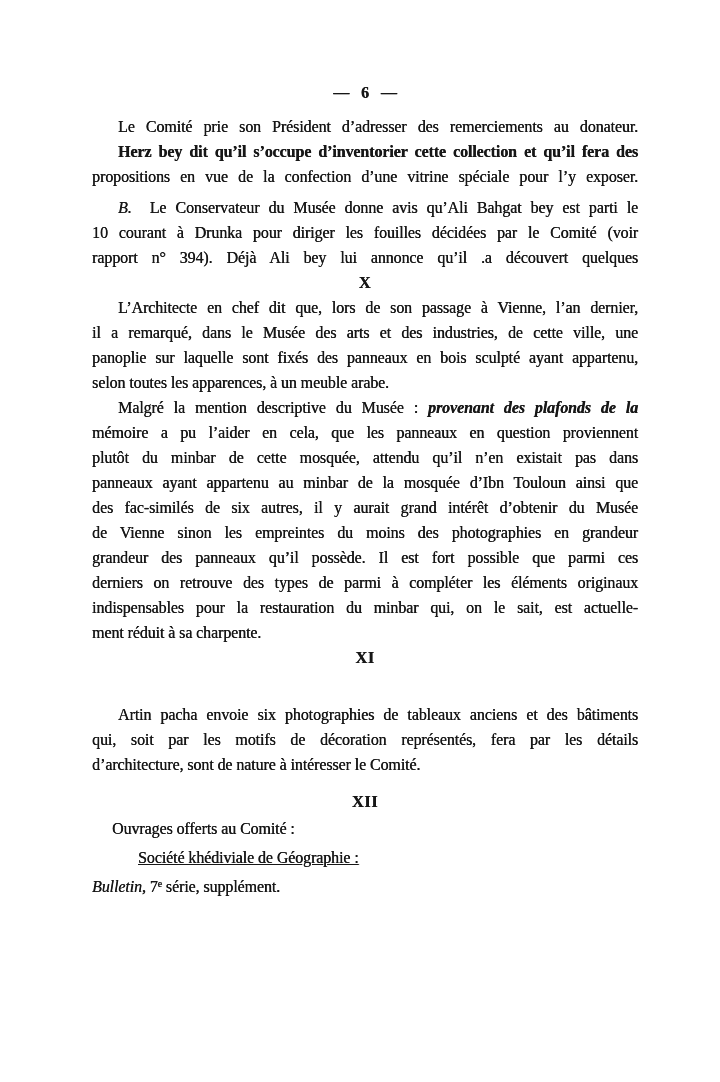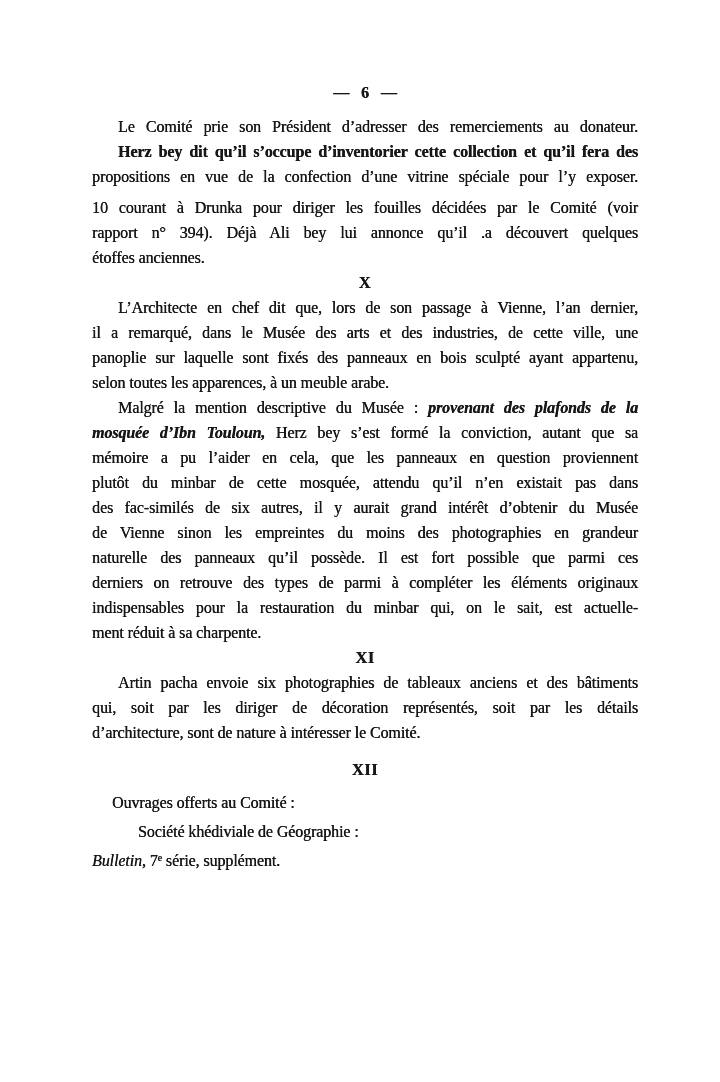--- a/index.html
+++ b/index.html
@@ -57,55 +57,55 @@
     <div class="pagenum">— 6 —</div>
 
   <div class="para">
         <div class="line" style="text-indent: 26px;"><span>Le Comité prie son Président d’adresser des remerciements au donateur.</span></div>
       </div>
       <div class="para">
         <div class="line" style="text-indent: 26px; font-weight: bold;"><span>Herz bey dit qu’il s’occupe d’inventorier cette collection et qu’il fera des</span></div>
         <div class="line"><span>propositions en vue de la confection d’une vitrine spéciale pour l’y exposer.</span></div>
       </div>
       <div class="para" style="margin-top: 6px;">
+        <div class="line" style="text-indent: 26px;"><span class="it">B.</span><span>&nbsp;&nbsp;Le Conservateur du Musée donne avis qu’Ali Bahgat bey est parti le</span></div>
         <div class="line"><span>10 courant à Drunka pour diriger les fouilles décidées par le Comité (voir</span></div>
         <div class="line"><span>rapport n° 394). Déjà Ali bey lui annonce qu’il .a découvert quelques</span></div>
-        <div class="line left"><span>étoffes anciennes.</span></div>
       </div>
       <div class="heading">X</div>
       <div class="para">
         <div class="line" style="text-indent: 26px;"><span>L’Architecte en chef dit que, lors de son passage à Vienne, l’an dernier,</span></div>
         <div class="line"><span>il a remarqué, dans le Musée des arts et des industries, de cette ville, une</span></div>
         <div class="line"><span>panoplie sur laquelle sont fixés des panneaux en bois sculpté ayant appartenu,</span></div>
         <div class="line left"><span>selon toutes les apparences, à un meuble arabe.</span></div>
       </div>
       <div class="para">
         <div class="line" style="text-indent: 26px;"><span>Malgré la mention descriptive du Musée : </span><span class="it b">provenant des plafonds de la</span></div>
-        <div class="line"><span class="it b">mosquée d’Ibn Touloun,</span><span> Herz bey s’est formé la conviction, autant que sa</span></div>
         <div class="line"><span>mémoire a pu l’aider en cela, que les panneaux en question proviennent</span></div>
         <div class="line"><span>plutôt du minbar de cette mosquée, attendu qu’il n’en existait pas dans</span></div>
       </div>
       <div class="para">
+        <div class="line"><span>panneaux ayant appartenu au minbar de la mosquée d’Ibn Touloun ainsi que</span></div>
         <div class="line"><span>des fac-similés de six autres, il y aurait grand intérêt d’obtenir du Musée</span></div>
         <div class="line"><span>de Vienne sinon les empreintes du moins des photographies en grandeur</span></div>
-        <div class="line"><span>naturelle des panneaux qu’il possède. Il est fort possible que parmi ces</span></div>
+        <div class="line"><span>grandeur des panneaux qu’il possède. Il est fort possible que parmi ces</span></div>
         <div class="line"><span>derniers on retrouve des types de parmi à compléter les éléments originaux</span></div>
         <div class="line"><span>indispensables pour la restauration du minbar qui, on le sait, est actuelle-</span></div>
         <div class="line left"><span>ment réduit à sa charpente.</span></div>
       </div>
       <div class="heading">XI</div>
       <div class="para">
-        <div class="line" style="text-indent: 26px;"><span>Artin pacha envoie six photographies de tableaux anciens et des bâtiments</span></div>
-        <div class="line"><span>qui, soit par les diriger de décoration représentés, soit par les détails</span></div>
+        <div class="line" style="text-indent: 26px; margin-top: 32px;"><span>Artin pacha envoie six photographies de tableaux anciens et des bâtiments</span></div>
+        <div class="line"><span>qui, soit par les motifs de décoration représentés, fera par les détails</span></div>
         <div class="line left"><span>d’architecture, sont de nature à intéresser le Comité.</span></div>
       </div>
-      <div class="heading" style="margin-top: 12px; margin-bottom: 8px;">XII</div>
+      <div class="heading" style="margin-top: 12px; margin-bottom: 2px;">XII</div>
       <div class="para">
         <div class="line left" style="text-indent: 20px;"><span>Ouvrages offerts au Comité :</span></div>
       </div>
-      <div class="para" style="margin-top: 4px;">
+      <div class="para" style="margin-top: 4px; text-decoration: underline;">
         <div class="line left" style="text-indent: 46px;"><span>Société khédiviale de Géographie :</span></div>
       </div>
       <div class="para" style="margin-top: 4px;">
         <div class="line left"><span class="it">Bulletin,</span><span> 7</span><span class="sup">e</span><span> série, supplément.</span></div>
       </div>
     </div>
 </div>
 
 </body></html>

